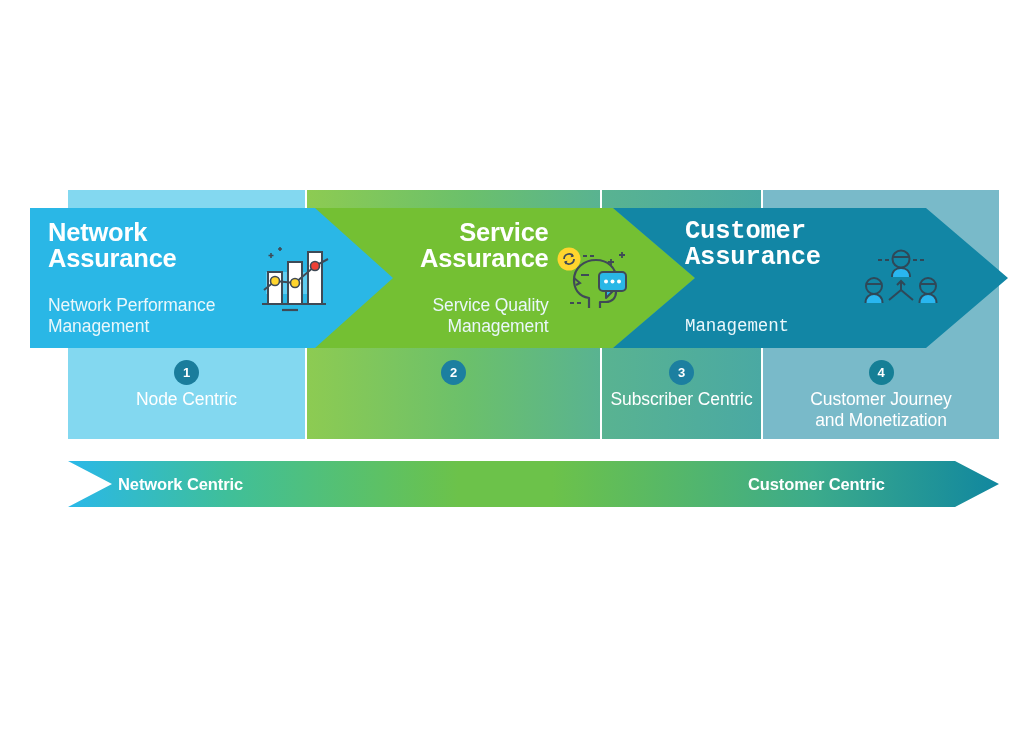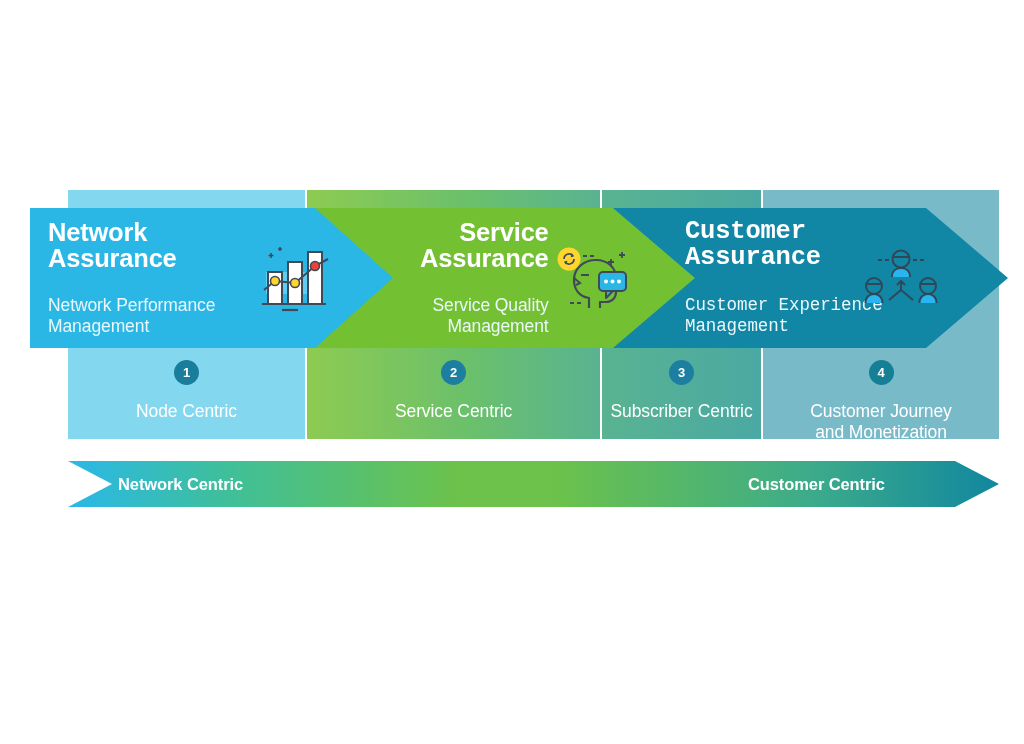--- a/index.html
+++ b/index.html
@@ -60,21 +60,21 @@
   .stage { position: absolute; top: 0; text-align: center; }
   .s1 { left: 0px;   width: 237px; }
   .s2 { left: 239px; width: 293px; }
   .s3 { left: 534px; width: 159px; }
   .s4 { left: 695px; width: 236px; }
   .num { width: 25px; height: 25px; border-radius: 50%; background: #1a7d9c;
          color: #ffffff; font-size: 13px; font-weight: bold; line-height: 25px;
          margin: 8px auto 0 auto; }
   .s2 .num, .s3 .num { background: #1c7fa0; }
   .s4 .num { background: #157f96; }
-  .stage-label { margin-top: 16px; color: #ffffff; font-size: 17.5px;
+  .stage-label { margin-top: 4px; color: #ffffff; font-size: 17.5px;
                  line-height: 21px; letter-spacing: -0.1px; }
 
   
   .spectrum { position: absolute; left: 68px; top: 461px; width: 931px; height: 46px;
      background: linear-gradient(to right, #2ab8e8 0%, #3fbf9a 17%, #6cc24a 42%,
                  #6cc24a 52%, #3cab8b 80%, #11879f 100%);
      clip-path: polygon(0 0, calc(100% - 44px) 0, 100% 50%, calc(100% - 44px) 100%, 0 100%, 44px 50%);
      position: absolute; }
   .spec-label { position: absolute; top: 461px; height: 46px; line-height: 46px;
      color: #ffffff; font-weight: bold; font-size: 16.5px; letter-spacing: -0.1px; }
@@ -124,21 +124,21 @@
     </div>
 
     <div class="chev chev3">
       <div class="inner"></div>
       <div class="chev-body c3-body">
         <div class="chev-title">
           <span>Customer</span><br>
           <span>Assurance</span>
         </div>
         <div class="chev-sub">
-          <span>Customer Experience</span><br>
+          <br>
           <span>Management</span>
         </div>
       </div>
     </div>
   </div>
 
   <div class="chev-icon icon1">
     <svg viewBox="0 0 78 76" width="78" height="76">
       <rect x="10" y="30" width="44" height="22" fill="#5ecdf2"></rect>
       <rect x="12" y="30" width="14" height="32" fill="#fff" stroke="#3f4a56" stroke-width="2"></rect>
@@ -209,23 +209,20 @@
 
   <div class="stages">
     <div class="stage s1">
       <div class="num">1</div>
       <div class="stage-label">
         <span>Node Centric</span>
       </div>
     </div>
     <div class="stage s2">
       <div class="num">2</div>
-      <div class="stage-label">
-        <span>Service Centric</span>
-      </div>
     </div>
     <div class="stage s3">
       <div class="num">3</div>
       <div class="stage-label">
         <span>Subscriber Centric</span>
       </div>
     </div>
     <div class="stage s4">
       <div class="num">4</div>
       <div class="stage-label">

